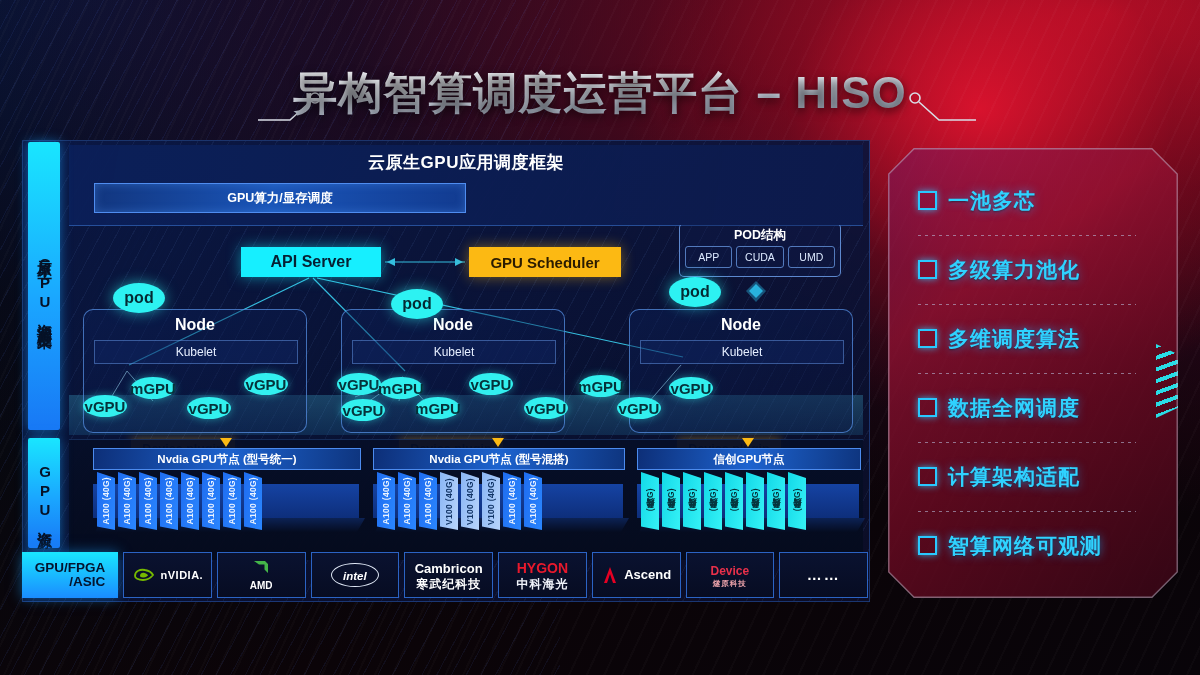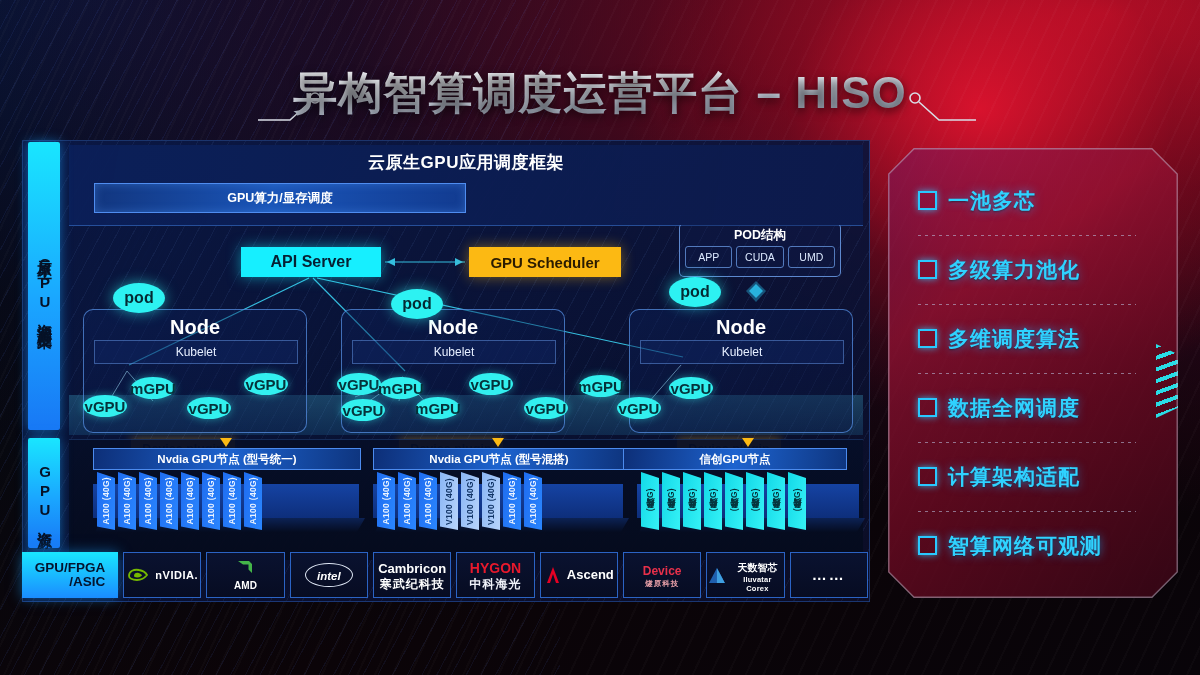--- a/index.html
+++ b/index.html
@@ -83,21 +83,21 @@
             display:flex;align-items:center;justify-content:center;
             color:#dce9ff;font-size:10.5px;}
   .pod-arrow{position:absolute;left:676px;top:56px;width:22px;height:24px;}
 
   
   .nodebox{position:absolute;top:84px;width:222px;height:122px;
            border:1px solid rgba(90,150,235,.7);border-radius:10px;
            background:linear-gradient(160deg,rgba(12,32,88,.45),rgba(10,22,66,.35));}
   #node1{left:14px;} #node2{left:272px;} #node3{left:560px;}
   .node-title{position:absolute;left:0;top:6px;width:222px;text-align:center;
-              color:#fff;font-size:20px;font-weight:bold;}
+              color:#fff;font-size:16px;font-weight:bold;}
   .kubelet{position:absolute;left:10px;top:30px;width:202px;height:22px;
            border:1px solid rgba(110,165,245,.45);background:rgba(20,48,120,.3);
            display:flex;align-items:center;justify-content:center;
            color:#e6efff;font-size:12px;}
 
   
   .stripe{position:absolute;left:0;top:170px;width:794px;height:40px;
           background:linear-gradient(180deg,rgba(70,190,225,.28),rgba(40,140,195,.20));}
 
   .ell{position:absolute;display:flex;align-items:center;justify-content:center;
@@ -115,21 +115,21 @@
             border-top:10px solid #fcb913;}
   #dpa1{left:107px;} #dpa2{left:375px;} #dpa3{left:653px;}
 
   
   #secC{position:absolute;left:46px;top:298px;width:794px;height:120px;
         background:linear-gradient(180deg,rgba(6,14,40,.96),rgba(5,10,28,.96));
         border-top:1px solid rgba(60,120,220,.3);}
   .grouphdr{position:absolute;top:8px;height:20px;display:flex;align-items:center;justify-content:center;
             background:linear-gradient(96deg,#0d2f78 0%,#1d63cf 50%,#0e357f 100%);
             border:1px solid #4c8bee;color:#fff;font-size:11.5px;font-weight:bold;}
-  #gh1{left:24px;width:266px;} #gh2{left:304px;width:250px;} #gh3{left:554px;width:222px;}
+  #gh1{left:24px;width:266px;} #gh2{left:304px;width:250px;} #gh3{left:568px;width:222px;}
   .gparrow{position:absolute;top:-2px;width:0;height:0;
            border-left:6px solid transparent;border-right:6px solid transparent;
            border-top:9px solid #fcb913;}
   #gpa1{left:151px;} #gpa2{left:423px;} #gpa3{left:673px;}
 
   .slab{position:absolute;height:34px;
         background:linear-gradient(180deg,rgba(22,70,170,.95),rgba(14,48,128,.95));}
   #slab1{left:24px;top:44px;width:266px;}
   #slab2{left:304px;top:44px;width:250px;}
   #slab3{left:568px;top:44px;width:222px;}
@@ -453,30 +453,20 @@
       <span class="vtxt" style="font-size:13px">Ascend</span>
     </div>
 
     <div class="vendor">
       <div style="text-align:center">
         <span class="vtxt" style="font-size:12px;color:#e8304a">Device</span>
         <span class="vtxt vsub" style="color:#e8a0a8;font-size:7.5px">燧原科技</span>
       </div>
     </div>
 
-    <div class="vendor">
-      <svg width="20" height="17" viewBox="0 0 20 17" style="margin-right:4px">
-        <path d="M10 1 L18 16 L2 16 Z" fill="#1f5fae"></path>
-        <path d="M10 1 L18 16 L10 16 Z" fill="#3f9fe0"></path>
-      </svg>
-      <div style="text-align:center">
-        <span class="vtxt" style="font-size:10px">天数智芯</span>
-        <span class="vtxt vsub" style="font-size:7.5px;letter-spacing:.2px">Iluvatar Corex</span>
-      </div>
-    </div>
 
     <div class="vendor">
       <span class="vtxt" style="font-size:15px;letter-spacing:2px">……</span>
     </div>
   </div>
 
   <div id="rightpanel">
     <div class="feat-list" id="feat-list">
         <div class="feat">
           <div class="sq"></div>

